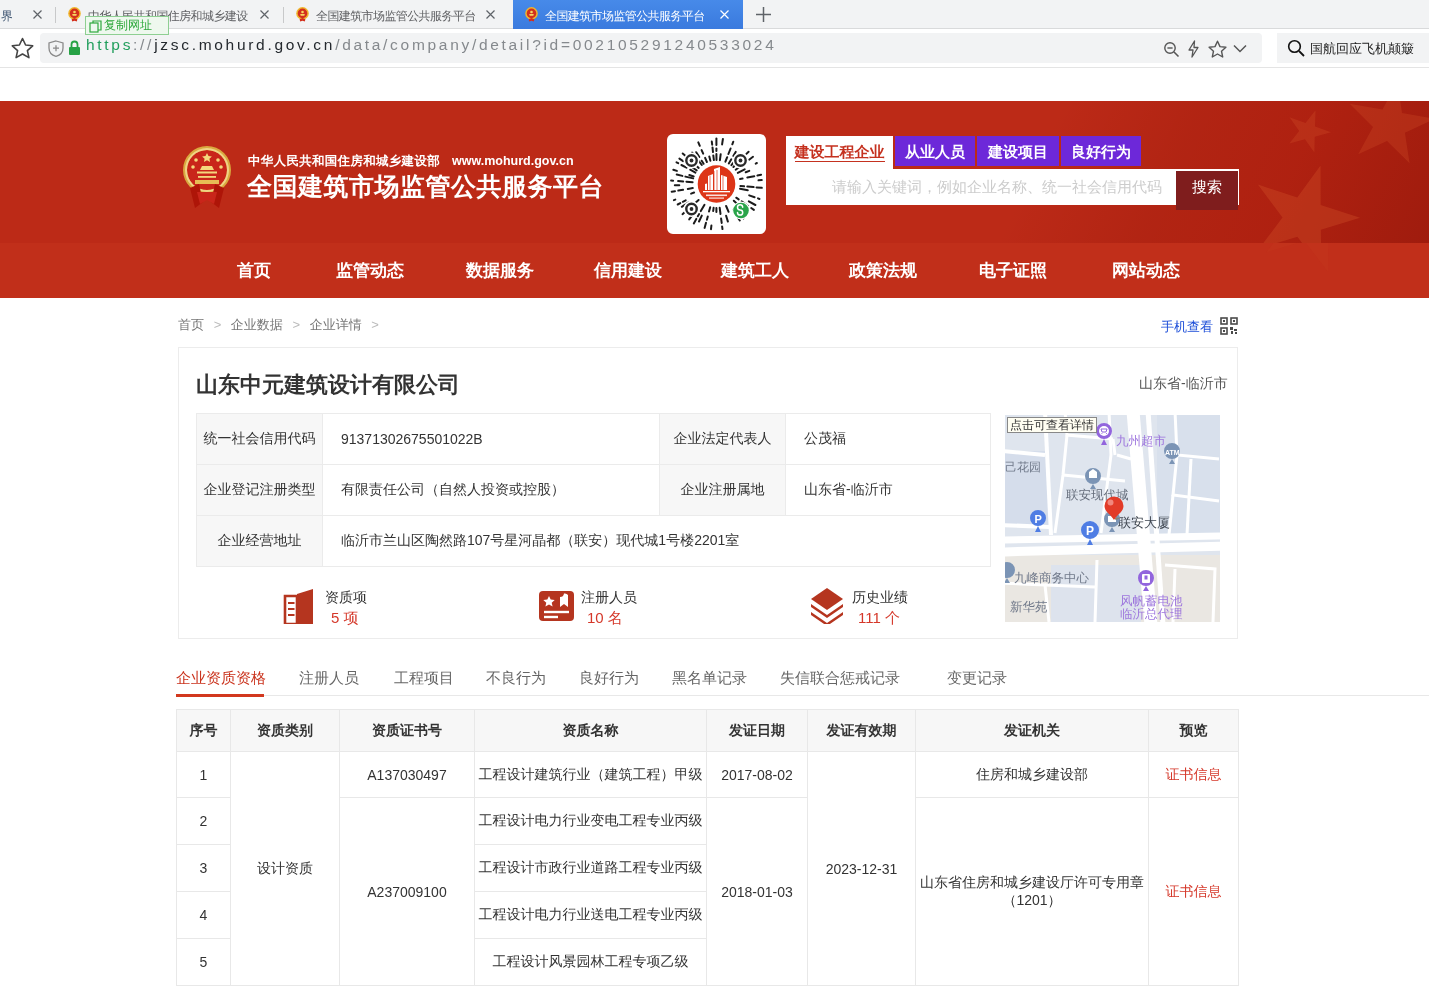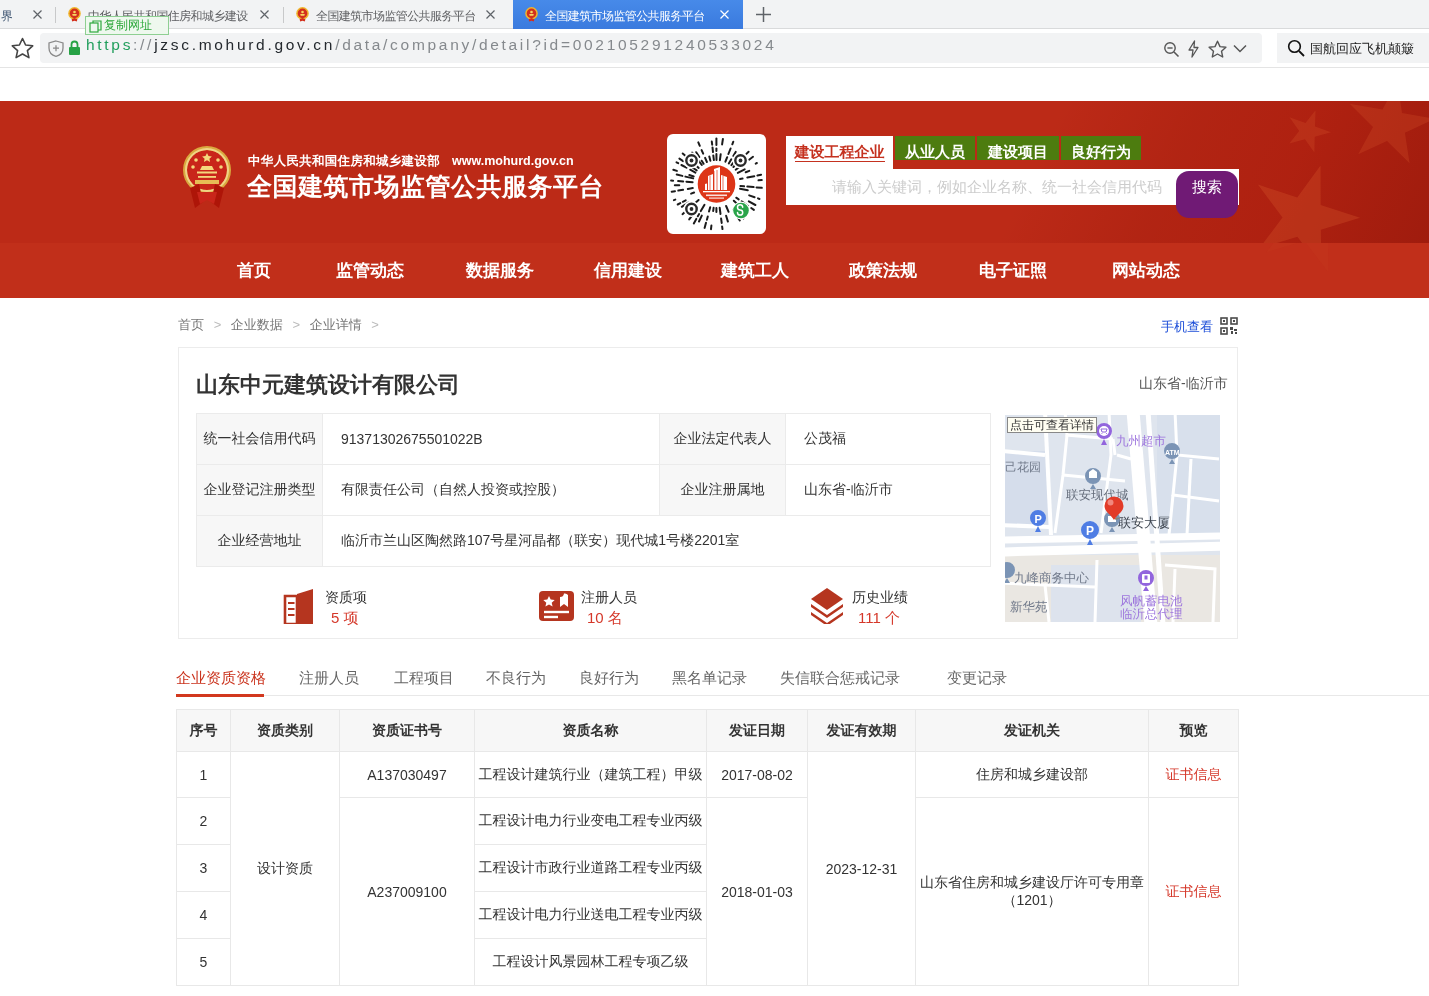--- a/index.html
+++ b/index.html
@@ -39,30 +39,30 @@
 #emblem { position:absolute; left:182px; top:43px; width:50px; height:73px; }
 #qrbox { position:absolute; left:667px; top:134px; width:99px; height:100px; background:#fff; border-radius:6px; }
 #hdeco1 { position:absolute; right:0; top:0; width:460px; height:142px;
   background:linear-gradient(115deg, rgba(0,0,0,0) 0%, rgba(0,0,0,0) 18%, rgba(130,10,0,0.18) 45%, rgba(150,15,4,0.34) 68%, rgba(120,8,0,0.42) 100%); }
 .star { position:absolute; background:#cf4f28; opacity:0.42;
   clip-path:polygon(50% 0%,61% 35%,98% 35%,68% 57%,79% 91%,50% 70%,21% 91%,32% 57%,2% 35%,39% 35%); }
 #hstar1 { left:1248px; top:62px; width:112px; height:107px; transform:rotate(18deg); opacity:0.38; }
 #hstar2 { left:1345px; top:-20px; width:90px; height:86px; transform:rotate(10deg); opacity:0.3; }
 #hstar3 { left:1285px; top:8px; width:46px; height:44px; transform:rotate(20deg); opacity:0.32; }
 
-.stab { position:absolute; top:136px; height:24px; line-height:31px; text-align:center; font-size:15px;
-  font-weight:bold; color:#fff; background:#4d7c0f; }
+.stab { position:absolute; top:136px; height:30px; line-height:31px; text-align:center; font-size:15px;
+  font-weight:bold; color:#fff; background:#6d28d9; }
 #stab1 { left:786px; width:107px; height:33px; background:#fff; color:#c5311f; }
 #stab2 { left:895px; width:80px; }
 #stab3 { left:977px; width:82px; }
 #stab4 { left:1061px; width:80px; }
 #sinput { position:absolute; left:786px; top:169px; width:453px; height:36px; background:#fff; }
 #sinput span { position:absolute; left:14px; top:9px; font-size:15px; color:#ccc;margin-left:32px; }
-#sbtn { position:absolute; left:1176px; top:171px; width:62px; height:47px; background:#701a75;
-  color:#fff; font-size:15px; text-align:center; line-height:32px;border-radius:13px; }
+#sbtn { position:absolute; left:1176px; top:171px; width:62px; height:39px; background:#7f1d1d;
+  color:#fff; font-size:15px; text-align:center; line-height:32px; }
 
 #crumb { position:absolute; left:178px; top:316px; font-size:13px; color:#777; }
 #crumb .sep { color:#bbb; margin:0 6px; }
 #mview { position:absolute; left:1161px; top:318px; font-size:13px; color:#1d4ed8; }
 #infobox { position:absolute; left:178px; top:347px; width:1060px; height:292px; border:1px solid #ececec; background:#fff; }
 #cotitle { position:absolute; left:196px; top:370px; font-size:22px; color:#333; font-weight:bold; }
 #coarea { position:absolute; left:1139px; top:375px; font-size:14px; color:#555; }
 
 #itable { position:absolute; left:196px; top:413px; border-collapse:collapse; }
 #itable td { border:1px solid #ebebeb; font-size:14px; color:#333; height:51px; padding:0 18px; }

